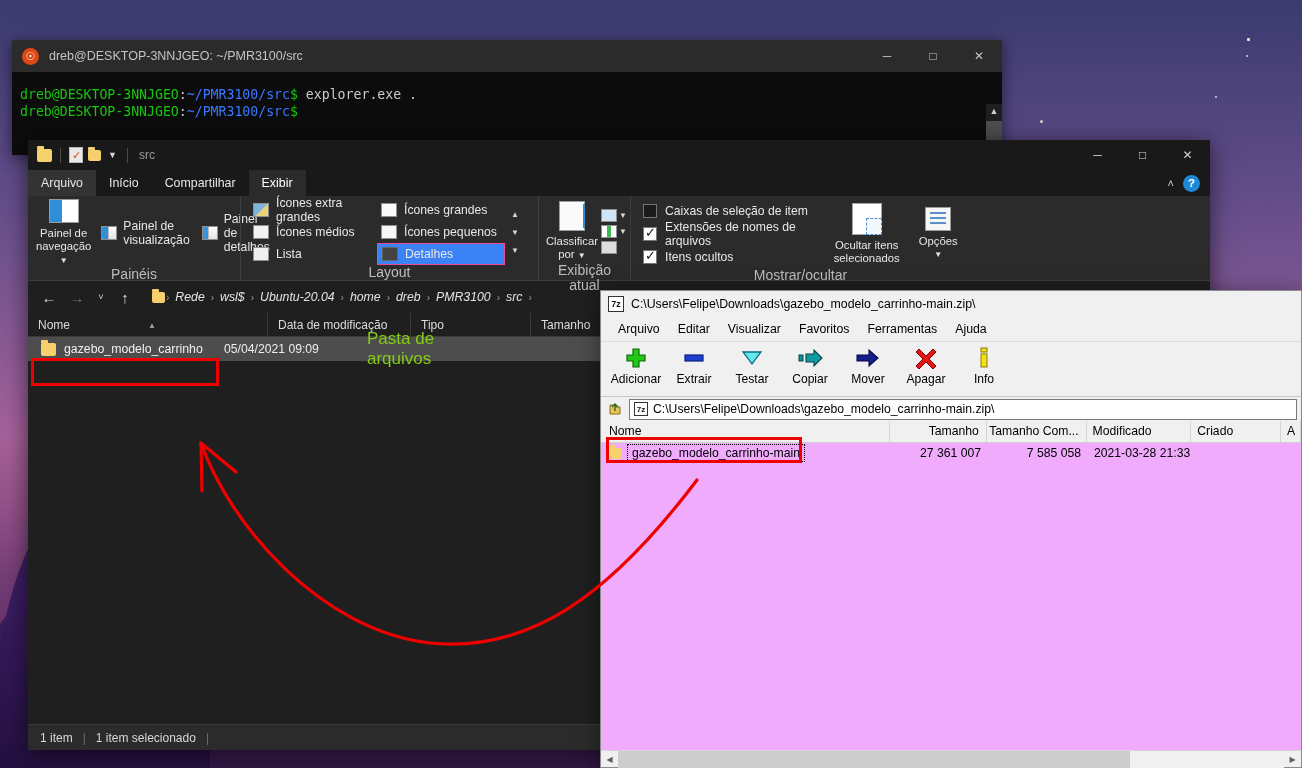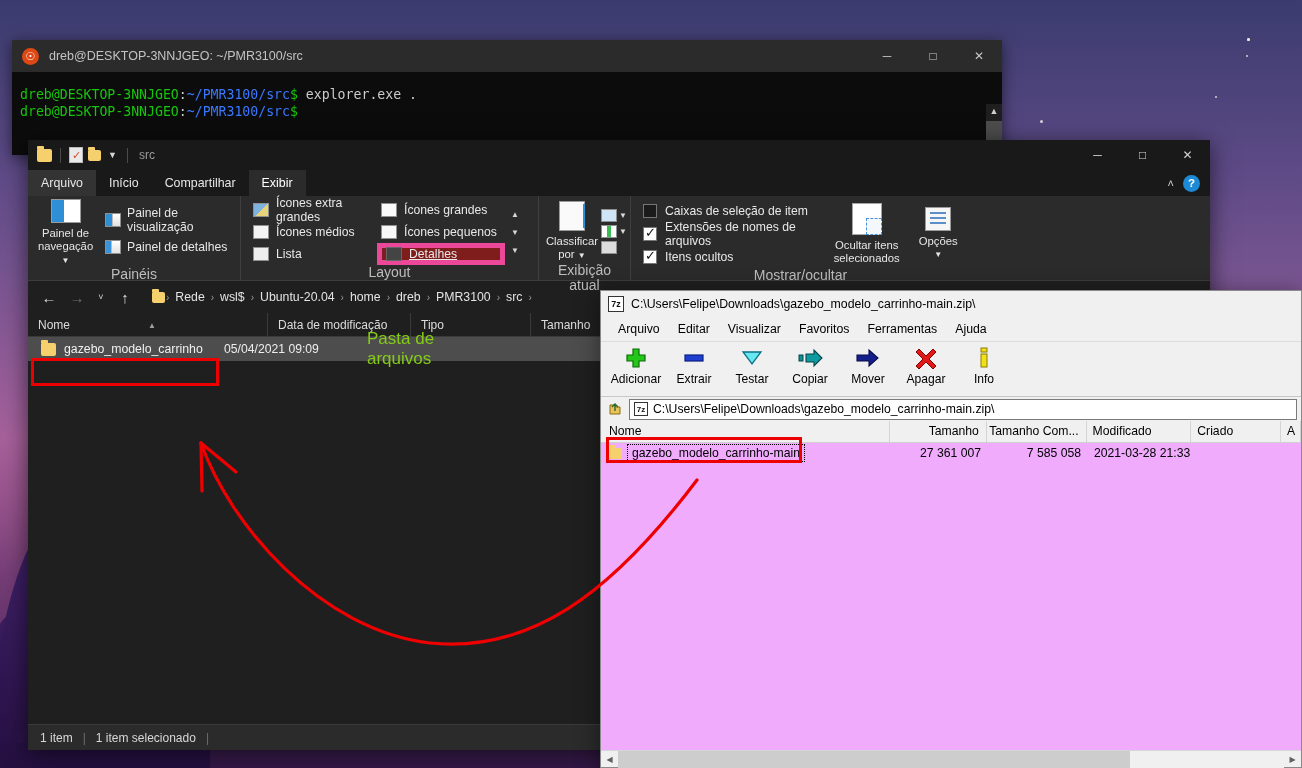--- a/index.html
+++ b/index.html
@@ -154,22 +154,22 @@
               border: 1px solid #8f8f8f; display: flex; flex: 0 0 auto; }
   .pane-ico i { width: 6px; background: #2f8fd6; display:block; }
   .pane-ico u { flex:1; display:block; background: linear-gradient(#fff,#e2e2e2);
                 border-left:1px solid #bbb; }
   .pane-ico.det i { width: 5px; background:#3a93d8; }
 
   .layout-grid { display: grid; grid-template-columns: 128px 128px;
                  grid-template-rows: 22px 22px 22px; align-content:center; }
   .litem { display: flex; align-items: center; gap: 7px; color: #e8e8e8;
            font-size: 12.2px; padding: 0 4px; height: 22px; }
-  .litem.sel { background: #7f1d1d; border: 5px solid #ec4899;
-               grid-column: 2; text-decoration: underline; }
+  .litem.sel { background: #3b82f6; border: 1px solid #ec4899;
+               grid-column: 2; }
   .mini { width: 16px; height: 14px; flex: 0 0 auto;
           background: #eeeeee; border: 1px solid #8f8f8f; }
   .mini.a { background: linear-gradient(135deg,#7fb3dd 50%,#e8d27a 50%); }
   .mini.b { background: #fafafa; position:relative; }
   .mini.c { background: #f3f3f3; }
   .mini.d { background: #f7f7f7; }
   .mini.e { background: #efefef; }
   .mini.f { background: #444; border-color:#666; }
   .layout-scroll { display: flex; flex-direction: column; justify-content: center;
                    gap: 9px; padding-left: 6px; color: #d7d7d7; font-size: 8px; }
@@ -205,21 +205,21 @@
 
   
   #explorer .addr { height: 32px; background: #1f1f1f; display: flex;
                     align-items: center; gap: 2px; padding: 0 8px; }
   .navbtn { width: 26px; height: 26px; display: flex; align-items: center;
             justify-content: center; color: #d9d9d9; font-size: 15px; }
   .navbtn.dim { color: #6d6d6d; }
   .navbtn.tiny { width: 18px; font-size: 9px; }
   .crumbs { display: flex; align-items: center; gap: 0; margin-left: 6px;
             font-size: 12.3px; color: #e3e3e3; }
-  .crumbs .cz { padding: 0 5px; }
+  .crumbs .cz { padding: 0 5px; font-style: italic; }
   .crumbs .sep { color: #9a9a9a; font-size: 10px; padding: 0 1px; }
 
   
   #explorer .colhdr { height: 24px; background: #1f1f1f; display: flex;
                       border-bottom: 1px solid #3a3a3a; position: relative; }
   #explorer .colhdr .ch { font-size: 12px; color: #dcdcdc; line-height: 24px;
                           padding-left: 10px; border-right: 1px solid #3a3a3a;
                           position: relative; }
   #explorer .colhdr .sortmark { position: absolute; left: 120px; top: 1px;
                                 color: #9f9f9f; font-size: 8px; }
@@ -376,21 +376,21 @@
     <div class="rgroup" style="width:212px">
       <div class="rbody">
         <div class="bigbtn">
           <span class="gl navpane-ico">
               <i></i>
               <b></b>
             </span>
           <span>Painel de</span>
           <span><span>navegação</span> <span style="font-size:8px">▼</span></span>
         </div>
-        <div style="display:flex;flex-direction:column;gap:4px;margin-left:6px;">
+        <div style="display:flex;flex-direction:row;gap:4px;margin-left:6px;">
           <div class="smallbtn">
             <span class="pane-ico">
                 <i></i>
                 <u></u>
               </span>
             <span>Painel de visualização</span>
           </div>
           <div class="smallbtn">
             <span class="pane-ico det">
                 <i></i>

